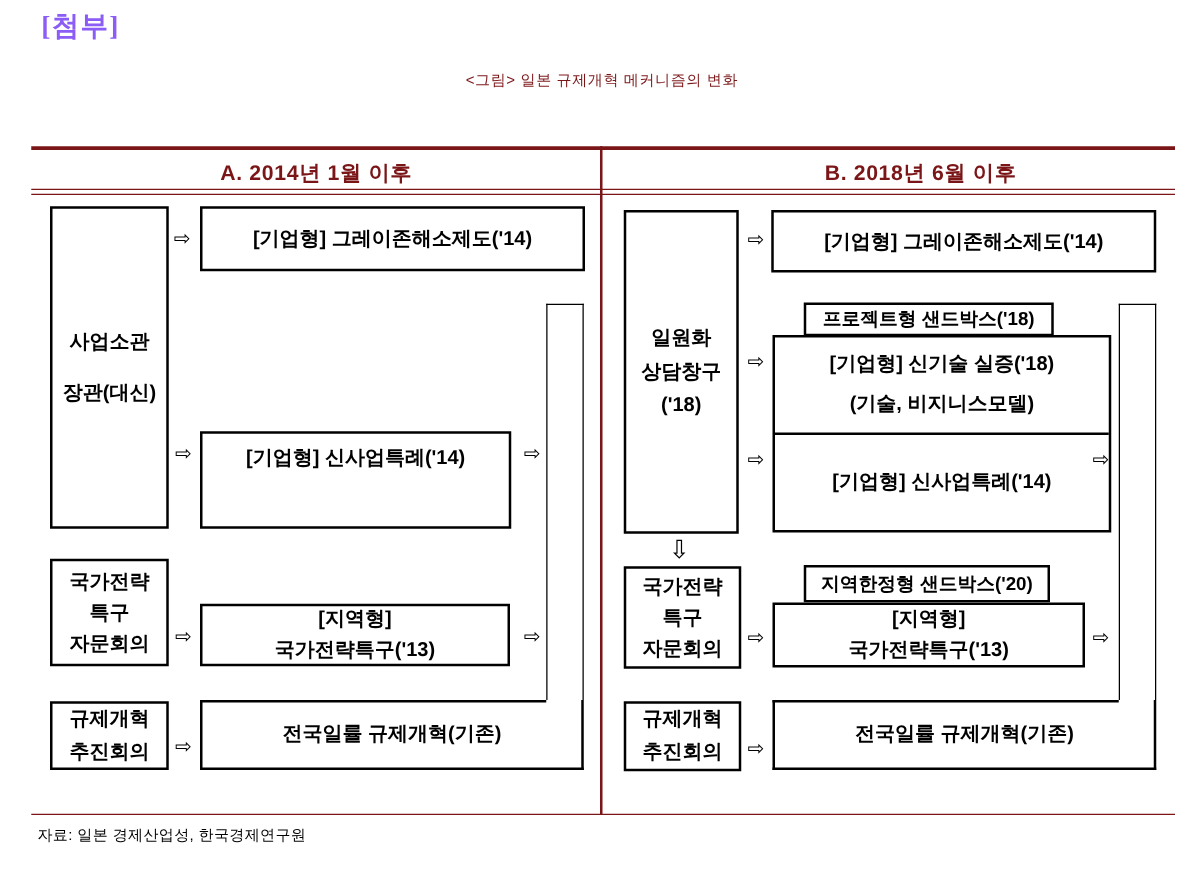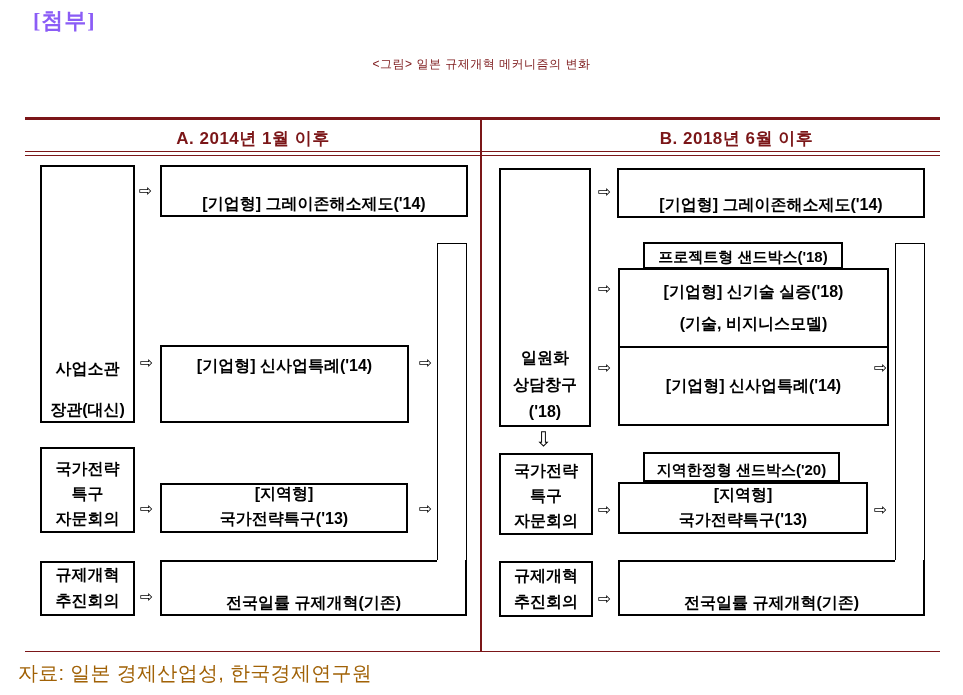--- a/index.html
+++ b/index.html
@@ -16,36 +16,36 @@
     font-size:12px;font-weight:400;color:#7b1618;letter-spacing:0.5px;
   }
   .hline{position:absolute;background:#7b1618;height:1px;}
   .vline{position:absolute;background:#7b1618;width:2px;}
   .panel-header{
     position:absolute;top:127px;height:22px;text-align:center;
     font-size:17px;font-weight:700;color:#7b1618;letter-spacing:0.5px;
   }
   .box{
     position:absolute;box-sizing:border-box;border:2px solid #000;background:#fff;
-    display:flex;flex-direction:column;align-items:center;justify-content:flex-end;
+    display:flex;flex-direction:column;align-items:center;justify-content:center;
     text-align:center;font-size:16px;font-weight:600;color:#000;line-height:normal;
   }
   .box span{display:block;}
   .tube{
     position:absolute;box-sizing:border-box;background:#fff;
     border:1px solid #000;border-bottom:none;
   }
   .edge{position:absolute;background:#000;height:2px;}
   .arrow{
     position:absolute;font-family:"DejaVu Sans",sans-serif;font-size:16px;
     line-height:1;color:#000;font-weight:400;
   }
   .arrow.down{font-size:20px;}
   .source{
-    position:absolute;left:18px;top:660px;font-size:20px;color:#a16207;
+    position:absolute;left:30px;top:660px;font-size:12px;color:#000000;
     font-weight:500;letter-spacing:0.3px;
   }
 </style>
 </head>
 <body>
 
 <div class="canvas">
 
   <div class="attachment">[첨부]</div>
   <div class="fig-title">&lt;그림&gt; 일본 규제개혁 메커니즘의 변화</div>

